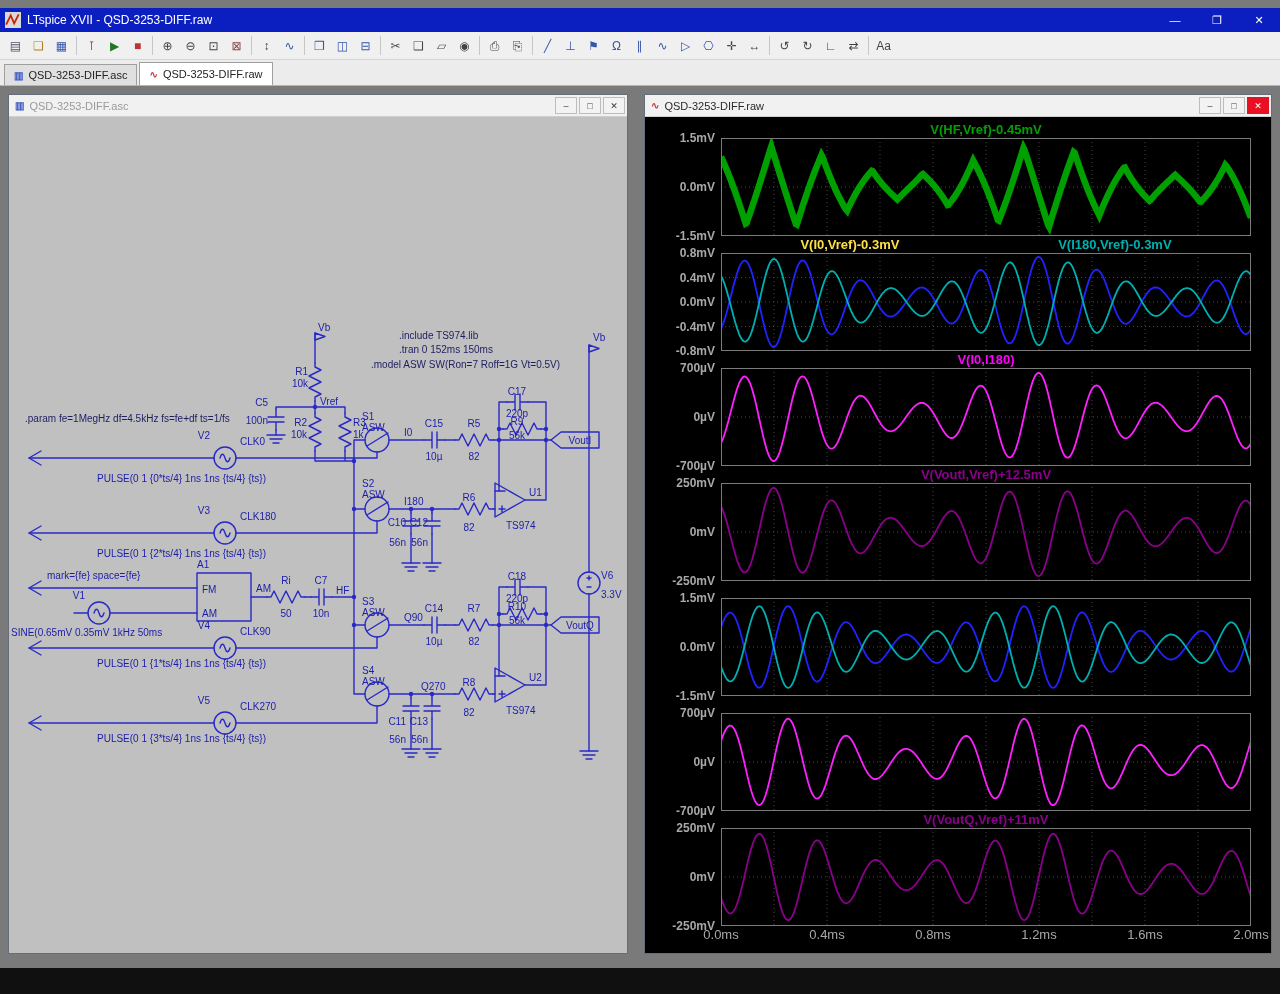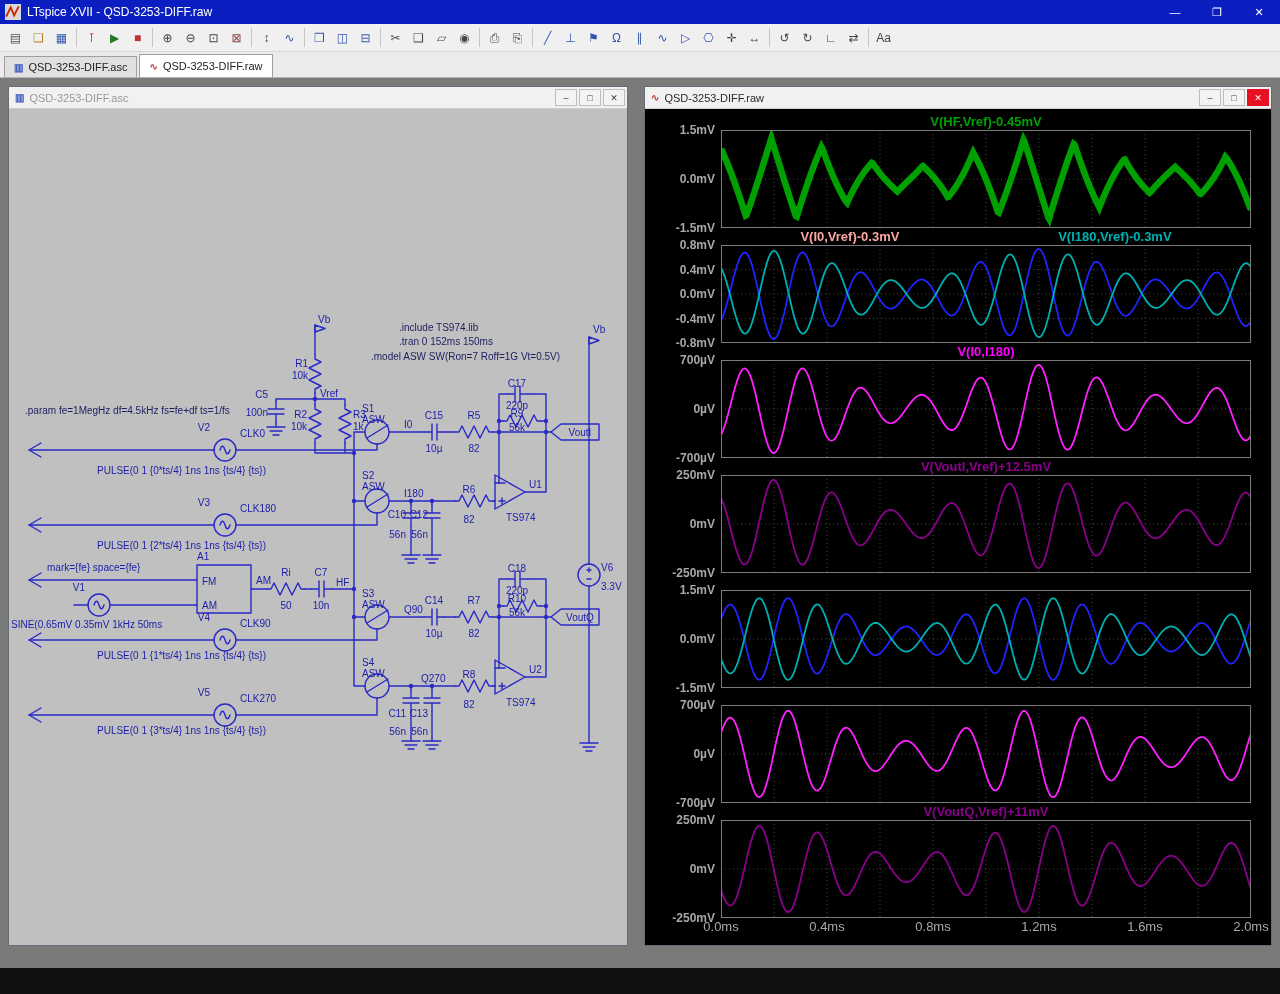--- a/index.html
+++ b/index.html
@@ -1,21 +1,21 @@
 <!DOCTYPE html>
 <html><head>
 <meta charset="utf-8">
 <style>
   * { box-sizing: border-box; margin: 0; padding: 0; }
   html,body { width:1280px; height:994px; overflow:hidden; }
   body { font-family:"Liberation Sans",sans-serif; background:#7a7a7a; }
   .app { width:1280px; height:994px; display:flex; flex-direction:column; }
 
   
-  .titlebar { height:24px; background:#0b1fc1; color:#fff; display:flex; align-items:center; gap:6px; padding-left:5px; flex:0 0 auto; }
+  .titlebar { height:24px; background:#0b1fc1; color:#fff; display:flex; align-items:center; gap:6px; padding-left:5px; flex:0 0 auto;margin-top:8px; }
   .titlebar .title { font-size:12px; }
   .caption-buttons { margin-left:auto; display:flex; height:100%; }
   .cap-btn { width:42px; height:100%; display:flex; align-items:center; justify-content:center; font-size:11px; color:#fff; }
   .app-icon { width:16px; height:16px; display:inline-block; }
 
   
   .menubar { height:20px; background:#f0f0f0; display:flex; align-items:center; font-size:12px; color:#1a1a1a; padding-left:2px; border-bottom:1px solid #e3e3e3; flex:0 0 auto; }
   .menu-item { padding:2px 8px; }
 
   
@@ -413,21 +413,21 @@
             <div class="ylab" style="top: 59px;">0.0mV</div>
             <div class="ylab" style="top: 108px;">-1.5mV</div>
             <svg width="530" height="98" class="pane" style="left: 76px; top: 17px;">
               <path d="M53.0,0V98M106.0,0V98M159.0,0V98M212.0,0V98M265.0,0V98M318.0,0V98M371.0,0V98M424.0,0V98M477.0,0V98M0,49.0H530" stroke="#454545" stroke-width="1" fill="none" stroke-dasharray="1,3"></path>
               <path d="M0.0,18.7L0.9,20.8L1.9,22.9L2.8,25.0L3.8,27.2L4.7,29.4L5.7,31.7L6.6,34.0L7.6,36.4L8.5,38.8L9.5,41.2L10.4,43.7L11.4,46.3L12.3,48.8L13.3,51.5L14.2,54.1L15.2,56.8L16.1,59.5L17.1,62.3L18.0,65.1L19.0,67.9L19.9,70.8L20.9,73.7L21.8,76.6L22.8,79.5L23.7,82.5L24.7,85.5L25.6,85.0L26.5,82.3L27.5,79.6L28.4,76.9L29.4,74.1L30.3,71.3L31.3,68.5L32.2,65.6L33.2,62.8L34.1,59.9L35.1,56.9L36.0,54.0L37.0,51.0L37.9,48.0L38.9,45.0L39.8,42.0L40.8,39.0L41.7,36.0L42.7,32.9L43.6,29.9L44.6,26.8L45.5,23.7L46.5,20.6L47.4,17.6L48.4,14.5L49.3,11.4L50.3,8.4L51.2,11.4L52.1,14.5L53.1,17.5L54.0,20.6L55.0,23.6L55.9,26.7L56.9,29.8L57.8,32.8L58.8,35.9L59.7,39.0L60.7,42.0L61.6,45.1L62.6,48.1L63.5,51.1L64.5,54.1L65.4,57.1L66.4,60.1L67.3,63.1L68.3,66.0L69.2,68.9L70.2,71.9L71.1,74.7L72.1,77.6L73.0,80.4L74.0,83.2L74.9,86.0L75.8,86.5L76.8,83.4L77.7,80.4L78.7,77.4L79.6,74.4L80.6,71.5L81.5,68.5L82.5,65.6L83.4,62.7L84.4,59.9L85.3,57.0L86.3,54.3L87.2,51.5L88.2,48.8L89.1,46.1L90.1,43.4L91.0,40.8L92.0,38.3L92.9,35.7L93.9,33.2L94.8,30.8L95.8,28.4L96.7,26.0L97.7,23.7L98.6,21.4L99.6,19.2L100.5,17.0L101.4,18.6L102.4,21.3L103.3,23.9L104.3,26.5L105.2,29.1L106.2,31.6L107.1,34.0L108.1,36.5L109.0,38.8L110.0,41.1L110.9,43.4L111.9,45.7L112.8,47.8L113.8,50.0L114.7,52.1L115.7,54.1L116.6,56.1L117.6,58.1L118.5,59.9L119.5,61.8L120.4,63.6L121.4,65.4L122.3,67.1L123.3,68.7L124.2,70.3L125.2,71.9L126.1,72.9L127.0,70.8L128.0,68.7L128.9,66.7L129.9,64.7L130.8,62.8L131.8,61.0L132.7,59.2L133.7,57.4L134.6,55.7L135.6,54.0L136.5,52.4L137.5,50.8L138.4,49.2L139.4,47.7L140.3,46.3L141.3,44.9L142.2,43.5L143.2,42.2L144.1,40.9L145.1,39.6L146.0,38.4L147.0,37.2L147.9,36.1L148.9,35.0L149.8,33.9L150.8,32.8L151.7,33.1L152.6,34.6L153.6,36.0L154.5,37.3L155.5,38.7L156.4,40.0L157.4,41.2L158.3,42.5L159.3,43.7L160.2,44.8L161.2,46.0L162.1,47.1L163.1,48.2L164.0,49.2L165.0,50.3L165.9,51.3L166.9,52.3L167.8,53.3L168.8,54.2L169.7,55.2L170.7,56.1L171.6,57.0L172.6,57.9L173.5,58.8L174.5,59.7L175.4,60.6L176.4,61.5L177.3,60.6L178.2,59.6L179.2,58.7L180.1,57.7L181.1,56.7L182.0,55.8L183.0,54.9L183.9,54.0L184.9,53.0L185.8,52.1L186.8,51.2L187.7,50.3L188.7,49.4L189.6,48.4L190.6,47.5L191.5,46.6L192.5,45.6L193.4,44.7L194.4,43.7L195.3,42.8L196.3,41.8L197.2,40.8L198.2,39.7L199.1,38.7L200.1,37.6L201.0,36.5L201.9,36.0L202.9,36.9L203.8,37.8L204.8,38.7L205.7,39.6L206.7,40.6L207.6,41.6L208.6,42.5L209.5,43.6L210.5,44.6L211.4,45.6L212.4,46.7L213.3,47.8L214.3,49.0L215.2,50.2L216.2,51.4L217.1,52.6L218.1,53.9L219.0,55.2L220.0,56.5L220.9,57.9L221.9,59.3L222.8,60.8L223.8,62.3L224.7,63.8L225.7,65.4L226.6,67.0L227.5,66.8L228.5,65.6L229.4,64.4L230.4,63.1L231.3,61.9L232.3,60.5L233.2,59.2L234.2,57.8L235.1,56.3L236.1,54.8L237.0,53.3L238.0,51.7L238.9,50.1L239.9,48.4L240.8,46.7L241.8,44.9L242.7,43.1L243.7,41.2L244.6,39.3L245.6,37.3L246.5,35.3L247.5,33.3L248.4,31.2L249.4,29.0L250.3,26.8L251.3,24.6L252.2,22.5L253.1,24.2L254.1,26.0L255.0,27.8L256.0,29.6L256.9,31.5L257.9,33.5L258.8,35.5L259.8,37.5L260.7,39.6L261.7,41.7L262.6,43.9L263.6,46.1L264.5,48.4L265.5,50.7L266.4,53.1L267.4,55.5L268.3,58.0L269.3,60.5L270.2,63.0L271.2,65.6L272.1,68.2L273.1,70.9L274.0,73.6L275.0,76.4L275.9,79.1L276.9,82.0L277.8,82.5L278.7,80.2L279.7,77.7L280.6,75.3L281.6,72.8L282.5,70.2L283.5,67.7L284.4,65.1L285.4,62.4L286.3,59.7L287.3,57.0L288.2,54.2L289.2,51.5L290.1,48.6L291.1,45.8L292.0,42.9L293.0,40.0L293.9,37.1L294.9,34.1L295.8,31.2L296.8,28.2L297.7,25.1L298.7,22.1L299.6,19.1L300.6,16.0L301.5,12.9L302.5,9.8L303.4,11.6L304.3,14.5L305.3,17.4L306.2,20.4L307.2,23.4L308.1,26.3L309.1,29.3L310.0,32.3L311.0,35.3L311.9,38.4L312.9,41.4L313.8,44.5L314.8,47.5L315.7,50.6L316.7,53.6L317.6,56.7L318.6,59.7L319.5,62.8L320.5,65.8L321.4,68.9L322.4,71.9L323.3,74.9L324.3,77.9L325.2,80.9L326.2,83.9L327.1,86.9L328.1,88.7L329.0,85.6L329.9,82.5L330.9,79.4L331.8,76.3L332.8,73.3L333.7,70.2L334.7,67.2L335.6,64.1L336.6,61.1L337.5,58.2L338.5,55.2L339.4,52.2L340.4,49.3L341.3,46.4L342.3,43.5L343.2,40.7L344.2,37.9L345.1,35.1L346.1,32.3L347.0,29.6L348.0,26.9L348.9,24.3L349.9,21.7L350.8,19.1L351.8,16.5L352.7,14.0L353.6,14.7L354.6,17.6L355.5,20.5L356.5,23.3L357.4,26.1L358.4,28.9L359.3,31.6L360.3,34.3L361.2,37.0L362.2,39.6L363.1,42.2L364.1,44.7L365.0,47.2L366.0,49.7L366.9,52.1L367.9,54.4L368.8,56.7L369.8,59.0L370.7,61.2L371.7,63.4L372.6,65.6L373.6,67.6L374.5,69.7L375.5,71.7L376.4,73.6L377.4,75.5L378.3,77.4L379.2,75.1L380.2,72.7L381.1,70.4L382.1,68.1L383.0,65.8L384.0,63.6L384.9,61.5L385.9,59.4L386.8,57.4L387.8,55.3L388.7,53.4L389.7,51.5L390.6,49.6L391.6,47.8L392.5,46.1L393.5,44.3L394.4,42.7L395.4,41.1L396.3,39.5L397.3,37.9L398.2,36.5L399.2,35.0L400.1,33.6L401.1,32.3L402.0,30.9L403.0,29.7L403.9,29.5L404.8,31.2L405.8,33.0L406.7,34.6L407.7,36.3L408.6,37.8L409.6,39.4L410.5,40.9L411.5,42.3L412.4,43.7L413.4,45.1L414.3,46.5L415.3,47.8L416.2,49.0L417.2,50.3L418.1,51.5L419.1,52.6L420.0,53.8L421.0,54.9L421.9,56.0L422.9,57.0L423.8,58.0L424.8,59.0L425.7,60.0L426.7,61.0L427.6,61.9L428.6,62.8L429.5,62.2L430.4,61.0L431.4,59.8L432.3,58.7L433.3,57.6L434.2,56.5L435.2,55.5L436.1,54.5L437.1,53.4L438.0,52.5L439.0,51.5L439.9,50.5L440.9,49.6L441.8,48.6L442.8,47.7L443.7,46.8L444.7,45.8L445.6,44.9L446.6,44.0L447.5,43.1L448.5,42.2L449.4,41.3L450.4,40.4L451.3,39.5L452.3,38.5L453.2,37.6L454.2,36.8L455.1,37.7L456.0,38.6L457.0,39.5L457.9,40.4L458.9,41.3L459.8,42.2L460.8,43.1L461.7,44.0L462.7,45.0L463.6,45.9L464.6,46.8L465.5,47.8L466.5,48.8L467.4,49.8L468.4,50.8L469.3,51.9L470.3,52.9L471.2,54.0L472.2,55.1L473.1,56.2L474.1,57.4L475.0,58.6L476.0,59.8L476.9,61.1L477.9,62.4L478.8,63.7L479.7,63.9L480.7,62.9L481.6,61.9L482.6,60.9L483.5,59.8L484.5,58.7L485.4,57.6L486.4,56.5L487.3,55.3L488.3,54.0L489.2,52.8L490.2,51.5L491.1,50.1L492.1,48.8L493.0,47.3L494.0,45.9L494.9,44.4L495.9,42.8L496.8,41.2L497.8,39.6L498.7,37.9L499.7,36.2L500.6,34.4L501.6,32.6L502.5,30.8L503.5,28.9L504.4,26.9L505.3,27.8L506.3,29.3L507.2,30.8L508.2,32.3L509.1,33.9L510.1,35.5L511.0,37.1L512.0,38.8L512.9,40.6L513.9,42.4L514.8,44.3L515.8,46.2L516.7,48.1L517.7,50.1L518.6,52.2L519.6,54.3L520.5,56.4L521.5,58.6L522.4,60.8L523.4,63.1L524.3,65.5L525.3,67.8L526.2,70.3L527.2,72.7L528.1,75.2L529.1,77.8L530.0,79.3" stroke="#00a000" stroke-width="6.5" fill="none"></path>
               <rect x="0.5" y="0.5" width="529" height="97" fill="none" stroke="#7b7b7b"></rect>
             </svg>
           </div>
           <div class="plot-row">
             <div class="ptitles">
-              <span class="ptitle" style="color: #fca5a5;">V(I0,Vref)-0.3mV</span>
+              <span class="ptitle" style="color: #fde047;">V(I0,Vref)-0.3mV</span>
               <span class="ptitle" style="color: rgb(0, 176, 176);">V(I180,Vref)-0.3mV</span>
             </div>
             <div class="ylab" style="top: 10px;">0.8mV</div>
             <div class="ylab" style="top: 34.5px;">0.4mV</div>
             <div class="ylab" style="top: 59px;">0.0mV</div>
             <div class="ylab" style="top: 83.5px;">-0.4mV</div>
             <div class="ylab" style="top: 108px;">-0.8mV</div>
             <svg width="530" height="98" class="pane" style="left: 76px; top: 17px;">
               <path d="M53.0,0V98M106.0,0V98M159.0,0V98M212.0,0V98M265.0,0V98M318.0,0V98M371.0,0V98M424.0,0V98M477.0,0V98M0,24.5H530M0,49.0H530M0,73.5H530" stroke="#454545" stroke-width="1" fill="none" stroke-dasharray="1,3"></path>
               <path d="M0.0,75.8L0.9,73.7L1.9,71.4L2.8,68.8L3.8,65.9L4.7,62.8L5.7,59.4L6.6,56.0L7.6,52.3L8.5,48.6L9.5,44.8L10.4,41.0L11.4,37.3L12.3,33.6L13.3,30.0L14.2,26.5L15.2,23.2L16.1,20.2L17.1,17.4L18.0,14.9L19.0,12.7L19.9,10.9L20.9,9.5L21.8,8.5L22.8,7.8L23.7,7.6L24.7,7.9L25.6,8.5L26.5,9.6L27.5,11.2L28.4,13.1L29.4,15.4L30.3,18.1L31.3,21.2L32.2,24.5L33.2,28.2L34.1,32.1L35.1,36.1L36.0,40.4L37.0,44.8L37.9,49.2L38.9,53.7L39.8,58.1L40.8,62.5L41.7,66.7L42.7,70.8L43.6,74.7L44.6,78.3L45.5,81.6L46.5,84.6L47.4,87.2L48.4,89.4L49.3,91.3L50.3,92.6L51.2,93.6L52.1,94.0L53.1,94.0L54.0,93.5L55.0,92.6L55.9,91.2L56.9,89.4L57.8,87.1L58.8,84.5L59.7,81.5L60.7,78.2L61.6,74.6L62.6,70.7L63.5,66.6L64.5,62.3L65.4,58.0L66.4,53.5L67.3,49.0L68.3,44.6L69.2,40.2L70.2,35.9L71.1,31.8L72.1,28.0L73.0,24.3L74.0,20.9L74.9,17.9L75.8,15.2L76.8,12.9L77.7,10.9L78.7,9.4L79.6,8.3L80.6,7.7L81.5,7.5L82.5,7.7L83.4,8.3L84.4,9.4L85.3,10.8L86.3,12.6L87.2,14.8L88.2,17.3L89.1,20.1L90.1,23.2L91.0,26.5L92.0,30.0L92.9,33.6L93.9,37.3L94.8,41.1L95.8,45.0L96.7,48.8L97.7,52.5L98.6,56.1L99.6,59.7L100.5,63.0L101.4,66.1L102.4,69.0L103.3,71.7L104.3,74.0L105.2,76.1L106.2,77.8L107.1,79.2L108.1,80.2L109.0,81.0L110.0,81.3L110.9,81.3L111.9,81.0L112.8,80.4L113.8,79.4L114.7,78.2L115.7,76.6L116.6,74.9L117.6,72.9L118.5,70.7L119.5,68.3L120.4,65.7L121.4,63.1L122.3,60.4L123.3,57.6L124.2,54.8L125.2,52.1L126.1,49.3L127.0,46.7L128.0,44.1L128.9,41.6L129.9,39.3L130.8,37.1L131.8,35.2L132.7,33.4L133.7,31.8L134.6,30.5L135.6,29.4L136.5,28.5L137.5,27.8L138.4,27.4L139.4,27.2L140.3,27.3L141.3,27.6L142.2,28.1L143.2,28.8L144.1,29.6L145.1,30.7L146.0,31.9L147.0,33.3L147.9,34.7L148.9,36.3L149.8,38.0L150.8,39.7L151.7,41.5L152.6,43.3L153.6,45.1L154.5,46.9L155.5,48.7L156.4,50.4L157.4,52.1L158.3,53.7L159.3,55.2L160.2,56.6L161.2,57.9L162.1,59.1L163.1,60.2L164.0,61.1L165.0,61.9L165.9,62.5L166.9,63.0L167.8,63.3L168.8,63.5L169.7,63.6L170.7,63.5L171.6,63.2L172.6,62.9L173.5,62.4L174.5,61.8L175.4,61.0L176.4,60.2L177.3,59.2L178.2,58.2L179.2,57.1L180.1,55.9L181.1,54.6L182.0,53.4L183.0,52.0L183.9,50.7L184.9,49.3L185.8,47.9L186.8,46.6L187.7,45.3L188.7,43.9L189.6,42.7L190.6,41.5L191.5,40.3L192.5,39.3L193.4,38.3L194.4,37.4L195.3,36.6L196.3,36.0L197.2,35.4L198.2,35.0L199.1,34.7L200.1,34.6L201.0,34.5L201.9,34.7L202.9,34.9L203.8,35.4L204.8,35.9L205.7,36.6L206.7,37.5L207.6,38.5L208.6,39.6L209.5,40.8L210.5,42.2L211.4,43.6L212.4,45.2L213.3,46.8L214.3,48.5L215.2,50.2L216.2,52.0L217.1,53.8L218.1,55.6L219.0,57.4L220.0,59.1L220.9,60.8L221.9,62.4L222.8,63.9L223.8,65.3L224.7,66.6L225.7,67.7L226.6,68.6L227.5,69.4L228.5,70.0L229.4,70.3L230.4,70.5L231.3,70.4L232.3,70.1L233.2,69.6L234.2,68.8L235.1,67.8L236.1,66.6L237.0,65.2L238.0,63.5L238.9,61.6L239.9,59.6L240.8,57.4L241.8,55.0L242.7,52.5L243.7,49.9L244.6,47.2L245.6,44.5L246.5,41.7L247.5,39.0L248.4,36.3L249.4,33.6L250.3,31.1L251.3,28.6L252.2,26.4L253.1,24.3L254.1,22.4L255.0,20.8L256.0,19.4L256.9,18.3L257.9,17.5L258.8,17.1L259.8,16.9L260.7,17.1L261.7,17.7L262.6,18.5L263.6,19.8L264.5,21.3L265.5,23.2L266.4,25.4L267.4,27.9L268.3,30.6L269.3,33.7L270.2,36.9L271.2,40.3L272.1,43.8L273.1,47.5L274.0,51.3L275.0,55.1L275.9,58.9L276.9,62.6L277.8,66.3L278.7,69.8L279.7,73.2L280.6,76.3L281.6,79.2L282.5,81.9L283.5,84.2L284.4,86.2L285.4,87.8L286.3,89.1L287.3,89.9L288.2,90.3L289.2,90.3L290.1,89.8L291.1,89.0L292.0,87.6L293.0,85.9L293.9,83.8L294.9,81.3L295.8,78.4L296.8,75.2L297.7,71.7L298.7,67.9L299.6,63.9L300.6,59.7L301.5,55.4L302.5,51.0L303.4,46.6L304.3,42.1L305.3,37.7L306.2,33.4L307.2,29.2L308.1,25.2L309.1,21.5L310.0,18.0L311.0,14.9L311.9,12.1L312.9,9.6L313.8,7.6L314.8,6.0L315.7,4.8L316.7,4.1L317.6,3.9L318.6,4.2L319.5,4.9L320.5,6.0L321.4,7.6L322.4,9.7L323.3,12.1L324.3,14.9L325.2,18.1L326.2,21.6L327.1,25.4L328.1,29.3L329.0,33.5L329.9,37.8L330.9,42.3L331.8,46.7L332.8,51.2L333.7,55.6L334.7,59.9L335.6,64.1L336.6,68.1L337.5,71.9L338.5,75.4L339.4,78.6L340.4,81.5L341.3,84.0L342.3,86.1L343.2,87.9L344.2,89.2L345.1,90.0L346.1,90.5L347.0,90.5L348.0,90.1L348.9,89.2L349.9,88.0L350.8,86.3L351.8,84.3L352.7,82.0L353.6,79.3L354.6,76.4L355.5,73.2L356.5,69.8L357.4,66.2L358.4,62.5L359.3,58.8L360.3,55.0L361.2,51.1L362.2,47.4L363.1,43.7L364.1,40.1L365.0,36.7L366.0,33.4L366.9,30.4L367.9,27.6L368.8,25.1L369.8,22.9L370.7,21.0L371.7,19.5L372.6,18.2L373.6,17.4L374.5,16.8L375.5,16.6L376.4,16.8L377.4,17.3L378.3,18.1L379.2,19.2L380.2,20.6L381.1,22.2L382.1,24.1L383.0,26.2L384.0,28.5L384.9,31.0L385.9,33.6L386.8,36.2L387.8,39.0L388.7,41.8L389.7,44.6L390.6,47.3L391.6,50.0L392.5,52.7L393.5,55.2L394.4,57.6L395.4,59.8L396.3,61.9L397.3,63.7L398.2,65.4L399.2,66.9L400.1,68.1L401.1,69.1L402.0,69.9L403.0,70.4L403.9,70.7L404.8,70.8L405.8,70.6L406.7,70.2L407.7,69.6L408.6,68.8L409.6,67.9L410.5,66.7L411.5,65.4L412.4,64.0L413.4,62.5L414.3,60.9L415.3,59.2L416.2,57.4L417.2,55.6L418.1,53.8L419.1,52.0L420.0,50.2L421.0,48.4L421.9,46.7L422.9,45.1L423.8,43.5L424.8,42.1L425.7,40.7L426.7,39.5L427.6,38.3L428.6,37.4L429.5,36.5L430.4,35.8L431.4,35.2L432.3,34.8L433.3,34.5L434.2,34.4L435.2,34.5L436.1,34.6L437.1,34.9L438.0,35.4L439.0,35.9L439.9,36.6L440.9,37.4L441.8,38.3L442.8,39.3L443.7,40.4L444.7,41.5L445.6,42.7L446.6,44.0L447.5,45.3L448.5,46.6L449.4,48.0L450.4,49.4L451.3,50.7L452.3,52.1L453.2,53.4L454.2,54.7L455.1,55.9L456.0,57.1L457.0,58.2L457.9,59.2L458.9,60.2L459.8,61.0L460.8,61.7L461.7,62.3L462.7,62.8L463.6,63.2L464.6,63.4L465.5,63.5L466.5,63.4L467.4,63.2L468.4,62.9L469.3,62.4L470.3,61.7L471.2,60.9L472.2,60.0L473.1,59.0L474.1,57.8L475.0,56.5L476.0,55.1L476.9,53.6L477.9,52.0L478.8,50.3L479.7,48.6L480.7,46.9L481.6,45.1L482.6,43.3L483.5,41.5L484.5,39.7L485.4,38.0L486.4,36.4L487.3,34.8L488.3,33.4L489.2,32.1L490.2,30.9L491.1,29.8L492.1,29.0L493.0,28.3L494.0,27.8L494.9,27.6L495.9,27.5L496.8,27.7L497.8,28.1L498.7,28.8L499.7,29.6L500.6,30.7L501.6,32.1L502.5,33.6L503.5,35.4L504.4,37.4L505.3,39.5L506.3,41.8L507.2,44.2L508.2,46.8L509.1,49.4L510.1,52.1L511.0,54.9L512.0,57.6L512.9,60.4L513.9,63.1L514.8,65.7L515.8,68.2L516.7,70.5L517.7,72.7L518.6,74.7L519.6,76.4L520.5,77.9L521.5,79.2L522.4,80.1L523.4,80.7L524.3,81.1L525.3,81.0L526.2,80.7L527.2,79.9L528.1,78.9L529.1,77.5L530.0,75.8" stroke="#2222ff" stroke-width="1.8" fill="none"></path>

